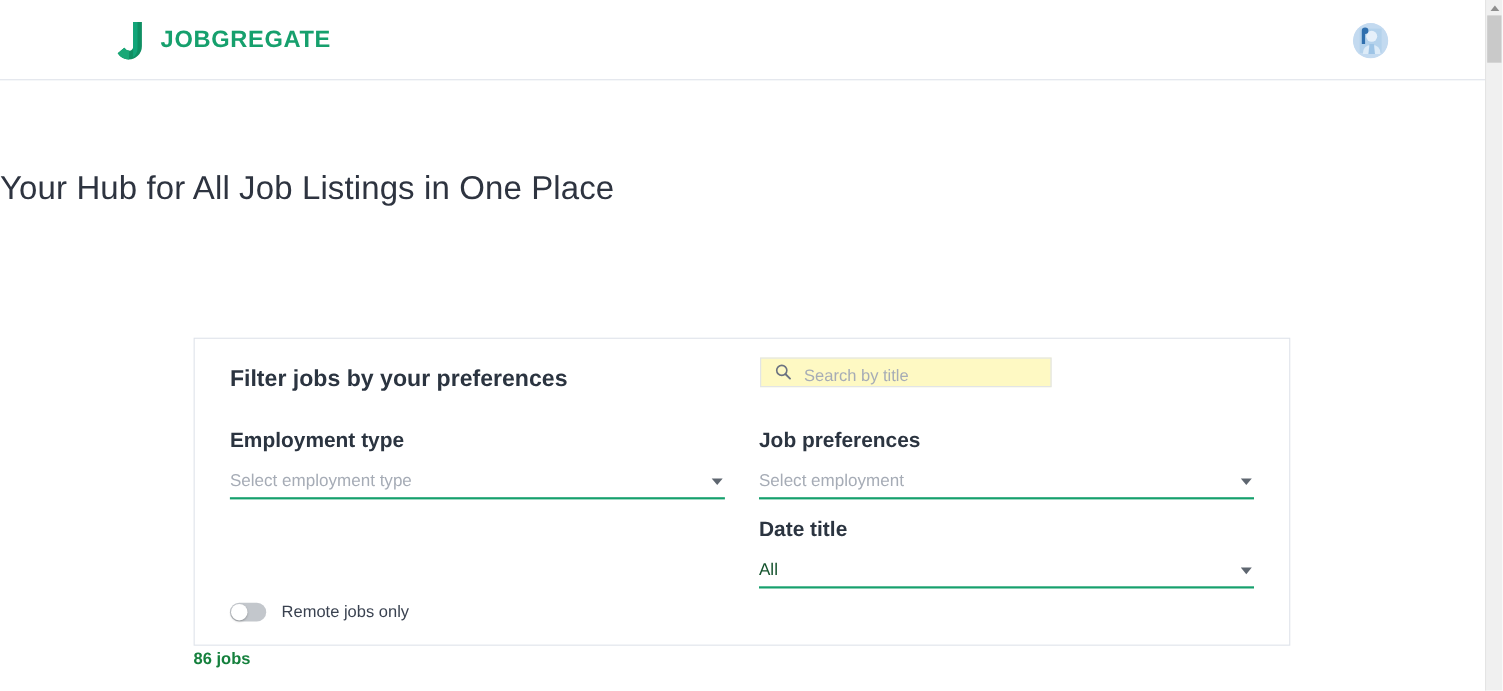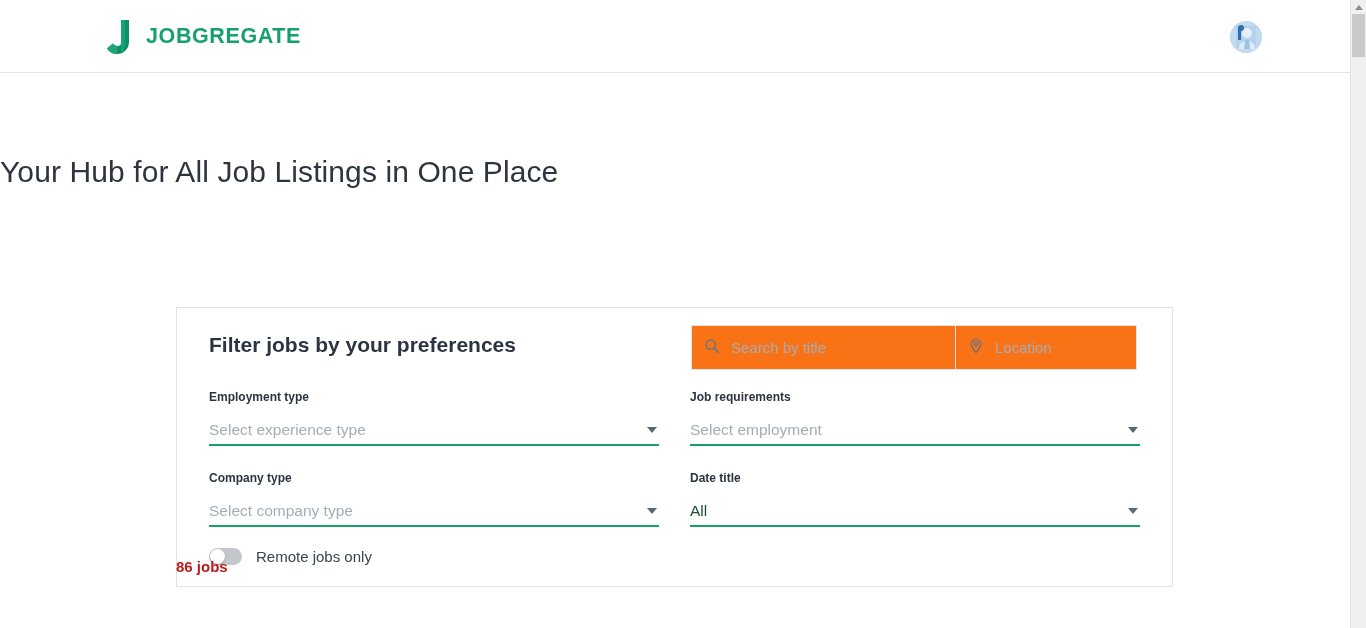--- a/index.html
+++ b/index.html
@@ -108,26 +108,26 @@
   }
 
   
   .search-group {
     position: absolute;
     left: 514px;
     top: 17px;
     display: flex;
   }
   .search-box {
-    height: 45px;
+    height: 27px;
     border: 1px solid #dfe3ea;
     display: flex;
-    align-items: center;
+    align-items: flex-end;
     padding: 0 12px;
-    background: #f97316;
+    background: #fef9c3;
   }
   .search-box.title-box { width: 265px; }
   .search-box.loc-box { width: 181px; border-left: none; }
   .search-box svg { flex: 0 0 auto; margin-right: 9px; }
   .search-box input {
     border: none;
     outline: none;
     font-size: 15px;
     font-family: "Liberation Sans", sans-serif;
     color: #3a4250;
@@ -140,21 +140,21 @@
   .field {
     position: absolute;
     width: 450px;
   }
   .field.col-l { left: 32px; }
   .field.col-r { left: 513px; }
   .field.row-1 { top: 82px; }
   .field.row-2 { top: 163px; }
 
   .field-label {
-    font-size: 12px;
+    font-size: 19px;
     font-weight: bold;
     color: #2b3440;
     margin-bottom: 12px;
   }
   .select-row {
     position: relative;
     height: 30px;
     border-bottom: 2px solid #16a06d;
     display: flex;
     align-items: center;
@@ -203,24 +203,24 @@
   }
   .toggle-label {
     font-size: 15px;
     color: #3a4250;
   }
 
   
   .jobs-count {
     position: absolute;
     left: 176px;
-    top: 558px;
+    top: 591px;
     font-size: 15px;
     font-weight: bold;
-    color: #b91c1c;
+    color: #15803d;
   }
 
   
   .scrollbar {
     position: absolute;
     right: 0; top: 0;
     width: 16px;
     height: 628px;
     background: #f0f0f0;
     border-left: 1px solid #e4e4e4;
@@ -294,54 +294,38 @@
         <div class="search-box title-box">
           <span>
             <svg width="16" height="16" viewBox="0 0 16 16" xmlns="http://www.w3.org/2000/svg">
               <circle cx="6.7" cy="6.7" r="4.6" fill="none" stroke="#6b7280" stroke-width="1.5"></circle>
               <line x1="10.2" y1="10.2" x2="14.2" y2="14.2" stroke="#6b7280" stroke-width="1.7" stroke-linecap="round"></line>
             </svg>
           </span>
           <input type="text" placeholder="Search by title" style="">
         </div>
 
-        <div class="search-box loc-box">
-          <span>
-            <svg width="16" height="16" viewBox="0 0 16 16" xmlns="http://www.w3.org/2000/svg">
-              <path d="M8 1.4 c-2.6 0 -4.7 2.1 -4.7 4.7 c0 3.4 4.7 8.4 4.7 8.4 s4.7 -5 4.7 -8.4 c0 -2.6 -2.1 -4.7 -4.7 -4.7 z" fill="none" stroke="#6b7280" stroke-width="1.4"></path>
-              <circle cx="8" cy="6.1" r="1.8" fill="none" stroke="#6b7280" stroke-width="1.4"></circle>
-            </svg>
-          </span>
-          <input type="text" placeholder="Location" style="">
-        </div>
       </div>
 
       <div class="field col-l row-1">
         <div class="field-label">Employment type</div>
         <div class="select-row">
-          <span class="select-value">Select experience type</span>
+          <span class="select-value">Select employment type</span>
           <span class="caret"></span>
         </div>
       </div>
 
       <div class="field col-r row-1">
-        <div class="field-label">Job requirements</div>
+        <div class="field-label">Job preferences</div>
         <div class="select-row">
           <span class="select-value">Select employment</span>
           <span class="caret"></span>
         </div>
       </div>
 
-      <div class="field col-l row-2">
-        <div class="field-label">Company type</div>
-        <div class="select-row">
-          <span class="select-value">Select company type</span>
-          <span class="caret"></span>
-        </div>
-      </div>
 
       <div class="field col-r row-2">
         <div class="field-label">Date title</div>
         <div class="select-row">
           <span class="select-value filled">All</span>
           <span class="caret"></span>
         </div>
       </div>
 
       <div class="toggle-row">

